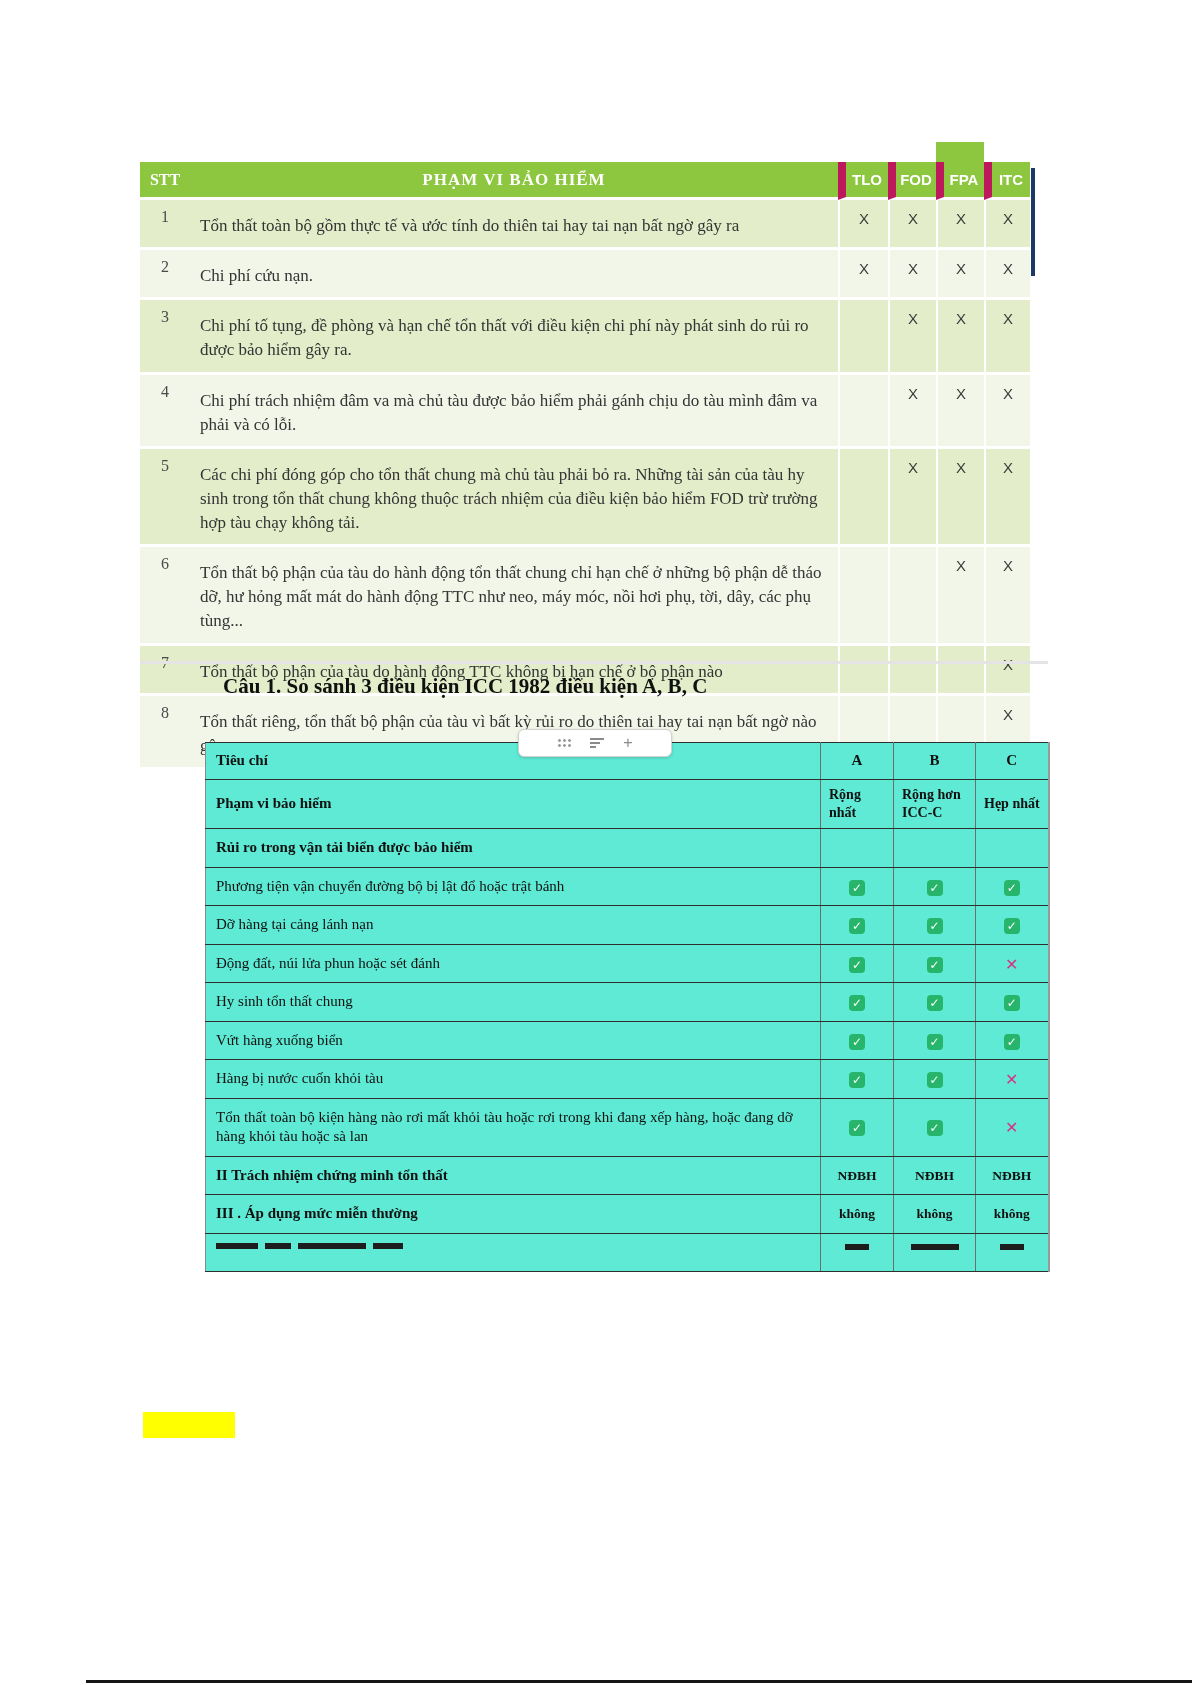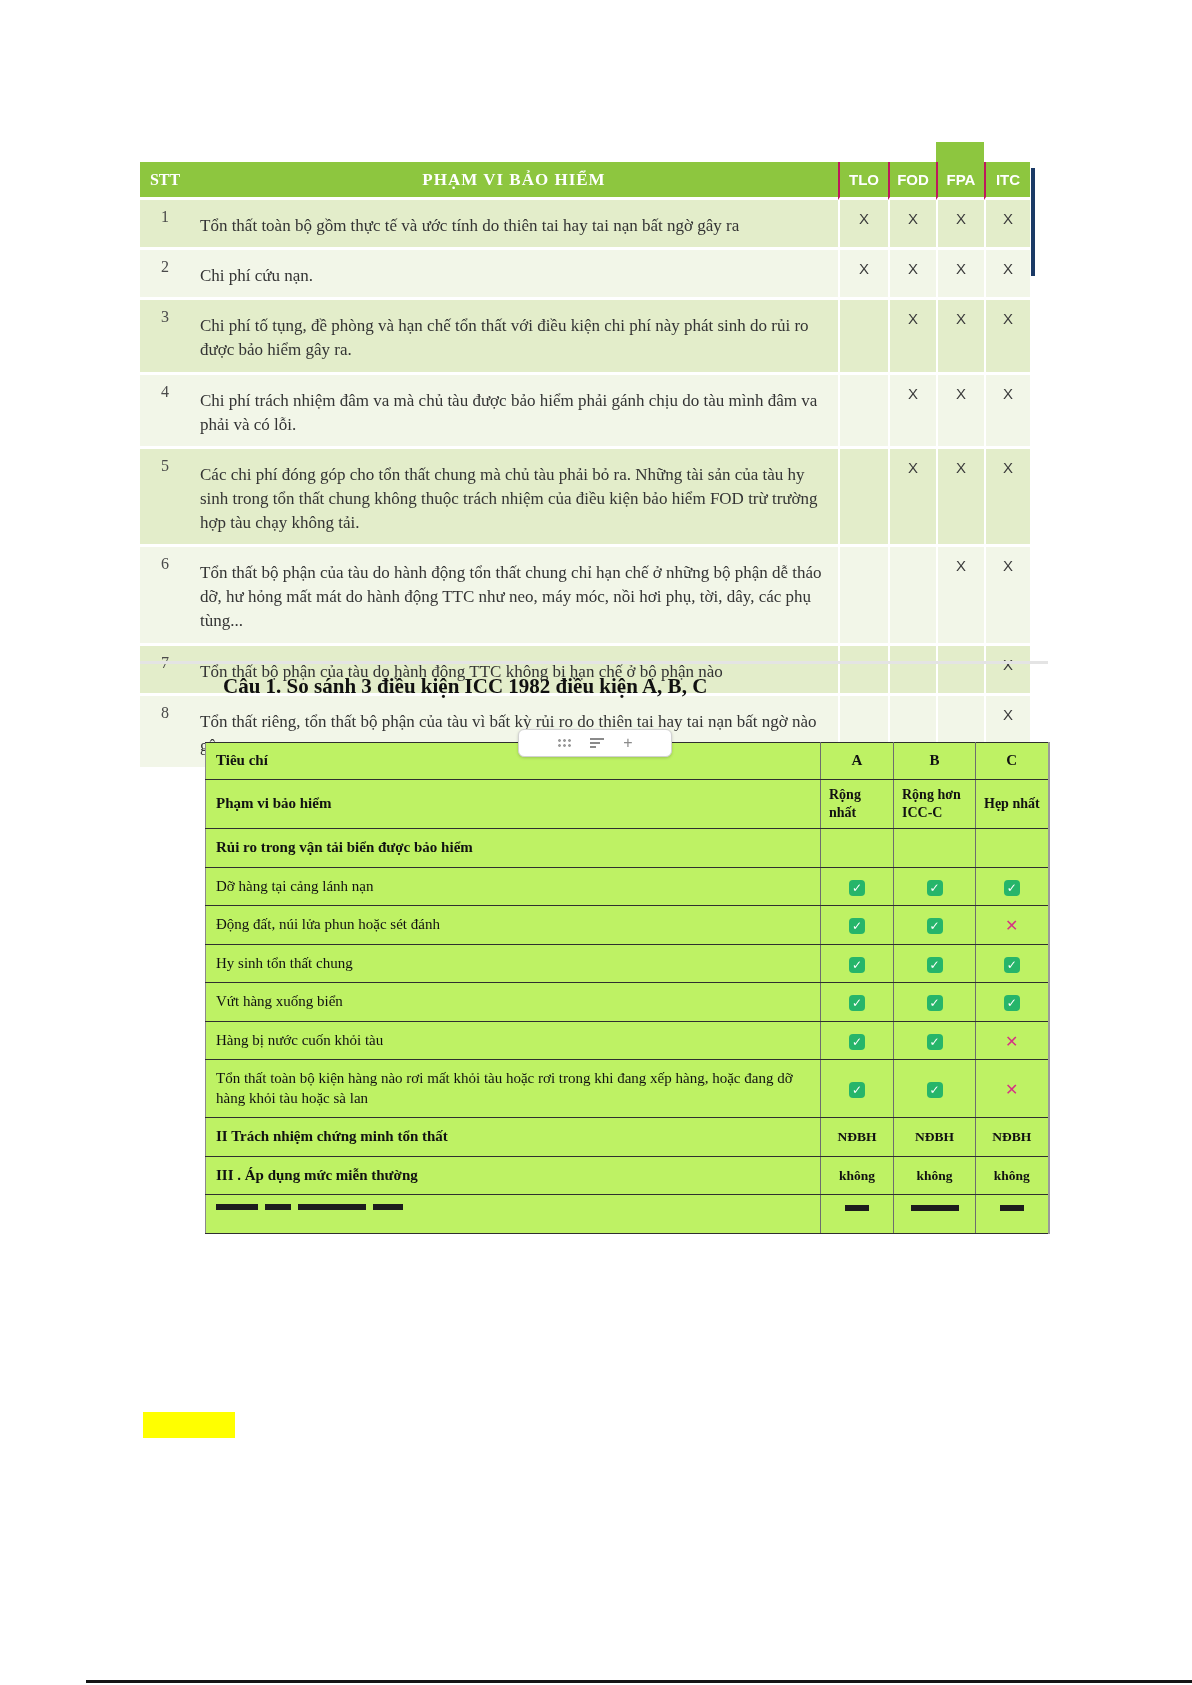--- a/index.html
+++ b/index.html
@@ -13,21 +13,21 @@
 
   
   #coverage-wrap{left:140px;top:162px;width:890px;}
   #coverage-table{border-collapse:separate;border-spacing:0;table-layout:fixed;width:890px;}
   #coverage-table th{
     background:var(--header-green);color:#fff;height:33px;vertical-align:middle;
     border-bottom:3px solid #fff;
   }
   #coverage-table th.stt{font:bold 16px "Liberation Serif",serif;}
   #coverage-table th.scope{font:bold 17px "Liberation Serif",serif;letter-spacing:1px;}
-  #coverage-table th.col{font:bold 15px "Liberation Sans",sans-serif;border-left:2px solid #be185d;}
+  #coverage-table th.col{font:bold 15px "Liberation Sans",sans-serif;border-left:8px solid #be185d;}
   #coverage-table tr.green td{background:var(--row-green);}
   #coverage-table tr.light td{background:var(--row-light);}
   #coverage-table td{border-bottom:3px solid #fff;vertical-align:top;}
   #coverage-table td.desc{font-size:17px;line-height:1.42;color:#343434;padding:14px 6px 9px 10px;}
   #coverage-table td.stt{text-align:center;font-size:16px;color:#4a4a4a;padding-top:8px;}
   #coverage-table td.mark{
     text-align:center;font-family:"Liberation Sans",sans-serif;font-size:15px;color:#3c3c3c;
     padding-top:10px;border-left:2px solid #fff;
   }
   #fpa-tab{left:936px;top:142px;width:48px;height:20px;background:var(--header-green);}
@@ -48,21 +48,21 @@
     background-size:5px 5px;background-position:0 0;}
   .sort-glyph{display:inline-block;width:15px;height:12px;position:relative;}
   .sort-glyph i{position:absolute;left:0;height:2px;background:#8a8a8a;display:block;}
   .sort-glyph i:nth-child(1){top:1px;width:14px;}
   .sort-glyph i:nth-child(2){top:5px;width:10px;}
   .sort-glyph i:nth-child(3){top:9px;width:6px;}
   .plus-glyph{font:16px "Liberation Sans",sans-serif;color:#8a8a8a;line-height:1;}
 
   
   #comparison-wrap{left:205px;top:742px;width:843px;}
-  #comparison-table{border-collapse:collapse;table-layout:fixed;width:843px;background:#bef264;}
+  #comparison-table{border-collapse:collapse;table-layout:fixed;width:843px;background:#5eead4;}
   #comparison-table th,#comparison-table td{
     border-top:1px solid #2f2f2f;border-bottom:1px solid #2f2f2f;
     border-left:1px solid #6e6e6e;border-right:1px solid #6e6e6e;
     font-size:15px;line-height:1.3;color:#111;
   }
   #comparison-table th{height:34px;}
   #comparison-table .b, #comparison-table th{font-weight:bold;font-family:"Liberation Serif",serif;}
   #comparison-table th.crit-h{text-align:left;padding-left:10px;}
   #comparison-table td.crit{text-align:left;padding:9px 10px;vertical-align:middle;}
   #comparison-table td.val{text-align:center;vertical-align:middle;padding:6px 6px;font-size:13.5px;}
@@ -220,20 +220,26 @@
           <td class="val tleft b">Rộng hơn ICC-C</td>
           <td class="val tleft b">Hẹp nhất</td>
         </tr>
         <tr>
           <td class="crit b">Rủi ro trong vận tải biển được bảo hiểm</td>
           <td class="val"></td>
           <td class="val"></td>
           <td class="val"></td>
         </tr>
         <tr>
+          <td class="crit">Phương tiện vận chuyển đường bộ bị lật đổ hoặc  trật bánh</td>
+          <td class="val"><span class="check">✓</span></td>
+          <td class="val"><span class="check">✓</span></td>
+          <td class="val"><span class="check">✓</span></td>
+        </tr>
+        <tr>
           <td class="crit">Dỡ hàng tại cảng lánh nạn</td>
           <td class="val"><span class="check">✓</span></td>
           <td class="val"><span class="check">✓</span></td>
           <td class="val"><span class="check">✓</span></td>
         </tr>
         <tr>
           <td class="crit">Động đất, núi lửa phun hoặc sét đánh</td>
           <td class="val"><span class="check">✓</span></td>
           <td class="val"><span class="check">✓</span></td>
           <td class="val"><span class="cross">✕</span></td>

